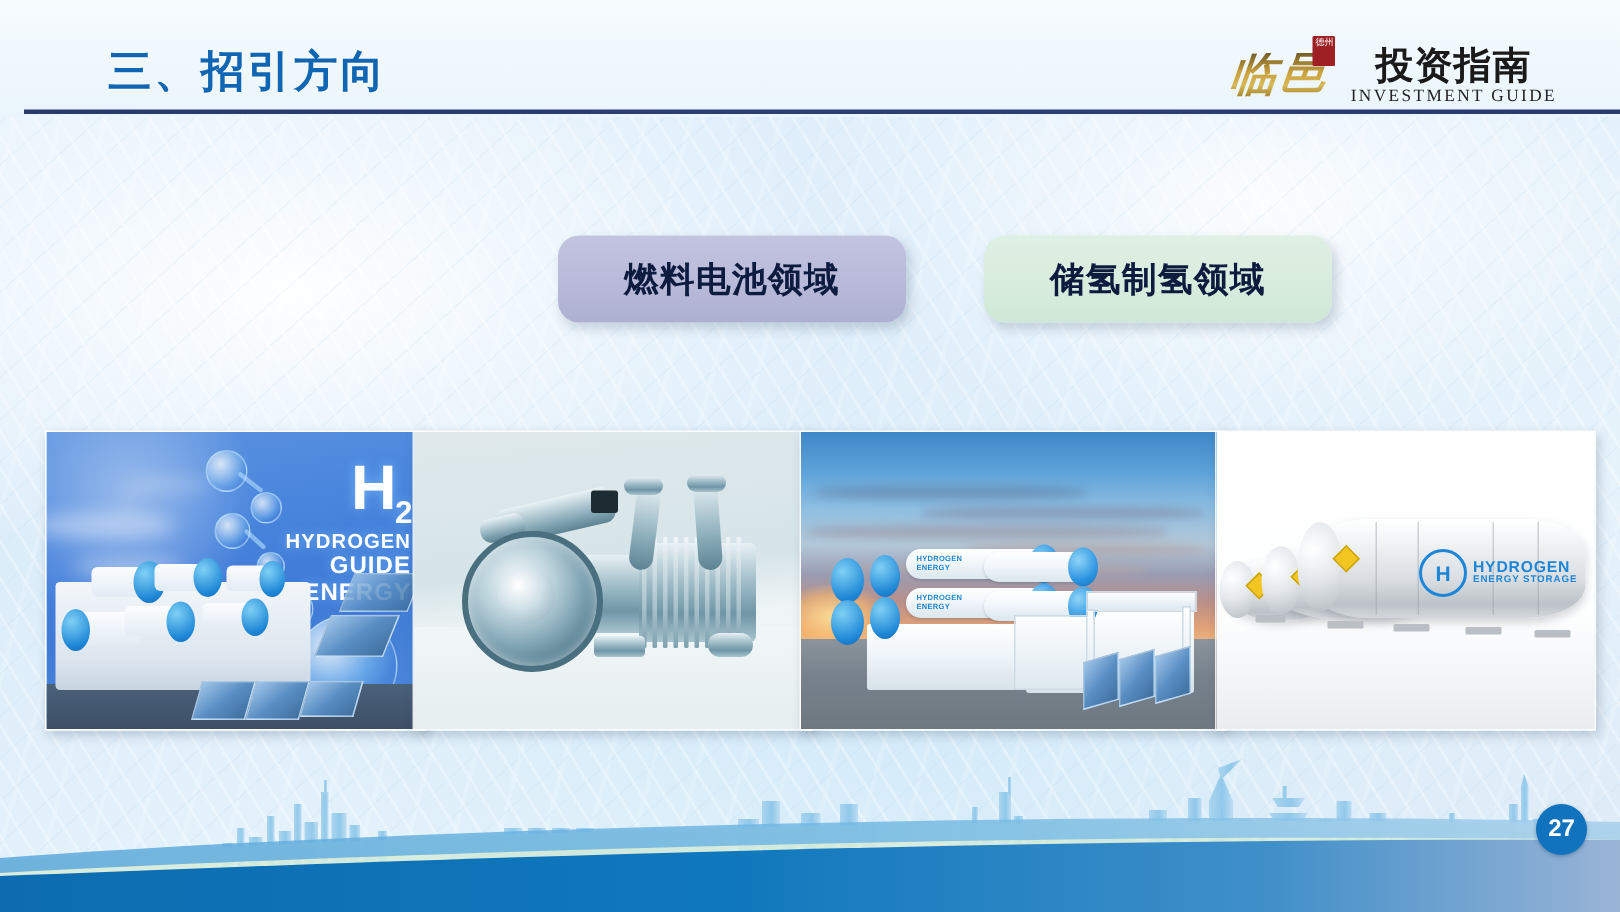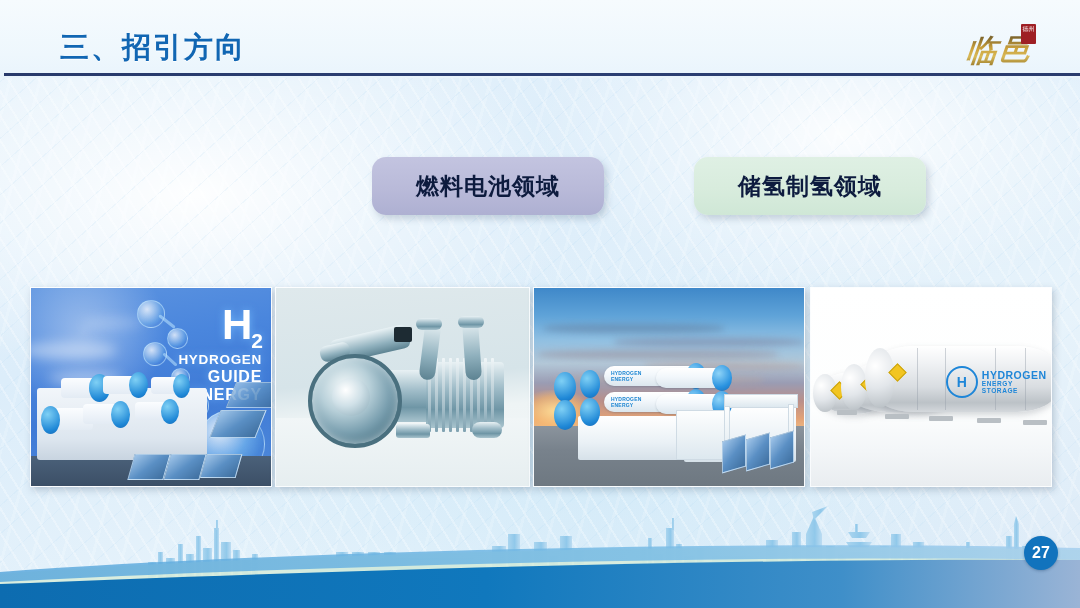--- a/index.html
+++ b/index.html
@@ -38,21 +38,21 @@
   }
   .bg-top-white {
     position: absolute;
     left: 0; right: 0; top: 0; height: 78px;
     background: linear-gradient(180deg,#f6fbfe 0%, #eef7fd 70%, #e9f4fc 100%);
   }
 
   
   .header {
     position: absolute;
-    left: 4px; right: 0; top: 0; height: 60px;
+    left: 16px; right: 0; top: 0; height: 60px;
   }
   .page-title {
     position: absolute;
     left: 56px;
     top: 28px;
     font-size: 29px;
     font-weight: bold;
     letter-spacing: 2px;
     color: #1166b3;
     white-space: nowrap;
@@ -148,32 +148,33 @@
   }
   .pill-1 {
     left: 80px; top: 157px; width: 240px;
     background: linear-gradient(180deg,#e2e1ec 0%, #dcdbe8 55%, #d3d2e1 100%);
   }
   .pill-2 {
     left: 372px; top: 157px; width: 232px;
     background: linear-gradient(180deg,#c3c4e0 0%, #b9bad9 55%, #aeb0d2 100%);
   }
   .pill-3 {
-    left: 694px; top: 157px; width: 232px;
+    left: 656px; top: 157px; width: 232px;
     background: linear-gradient(180deg,#dff0e4 0%, #d8ecdd 55%, #cfe7d6 100%);
   }
 
   
   .photo {
     position: absolute;
     top: 287px;
     height: 198px;
     overflow: hidden;
     border: 1px solid rgba(255,255,255,.85);
     box-shadow: 2px 3px 7px rgba(50,70,100,0.25);
+    padding-left: 12px;
   }
   .ph1 { left: 30px;  width: 240px; }
   .ph2 { left: 275px; width: 253px; }
   .ph3 { left: 533px; width: 270px; }
   .ph4 { left: 810px; width: 240px; }
 
   
   .sky1 {
     position: absolute; inset: 0;
     background:
@@ -435,20 +436,24 @@
   <div class="bg-tex"></div>
   <div class="bg-top-white"></div>
 
   <div class="header">
     <div class="page-title">三、招引方向</div>
 
     <div class="brand">
       <div class="brand-mark">
         <span class="brand-cn-art">临邑</span>
         <span class="brand-seal">德州</span>
+      </div>
+      <div class="brand-right">
+        <div class="brand-cn">投资指南</div>
+        <div class="brand-en">INVESTMENT GUIDE</div>
       </div>
     </div>
 
     <div class="header-rule"></div>
   </div>
 
   <div class="pill pill-2">
     <span>燃料电池领域</span>
   </div>
   <div class="pill pill-3">

